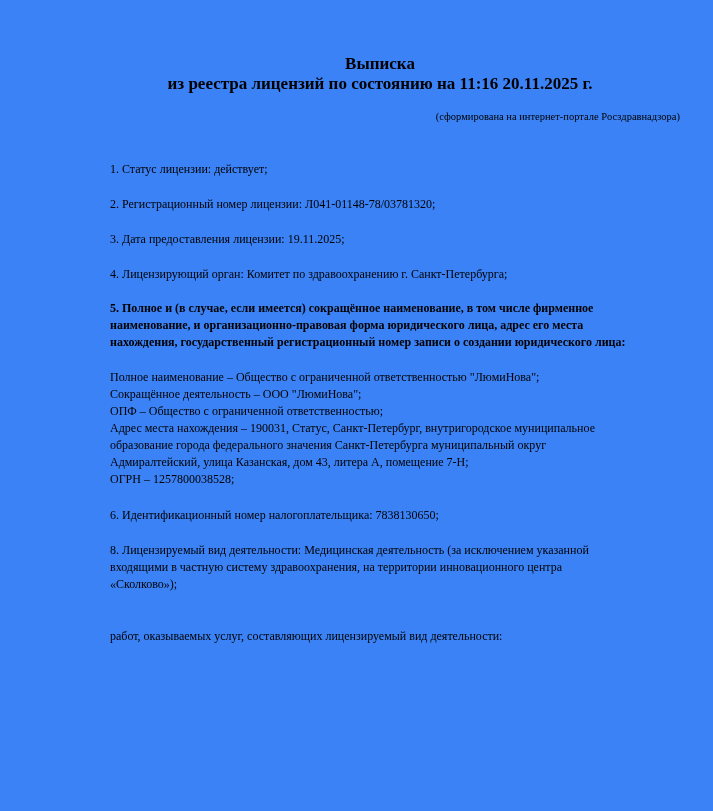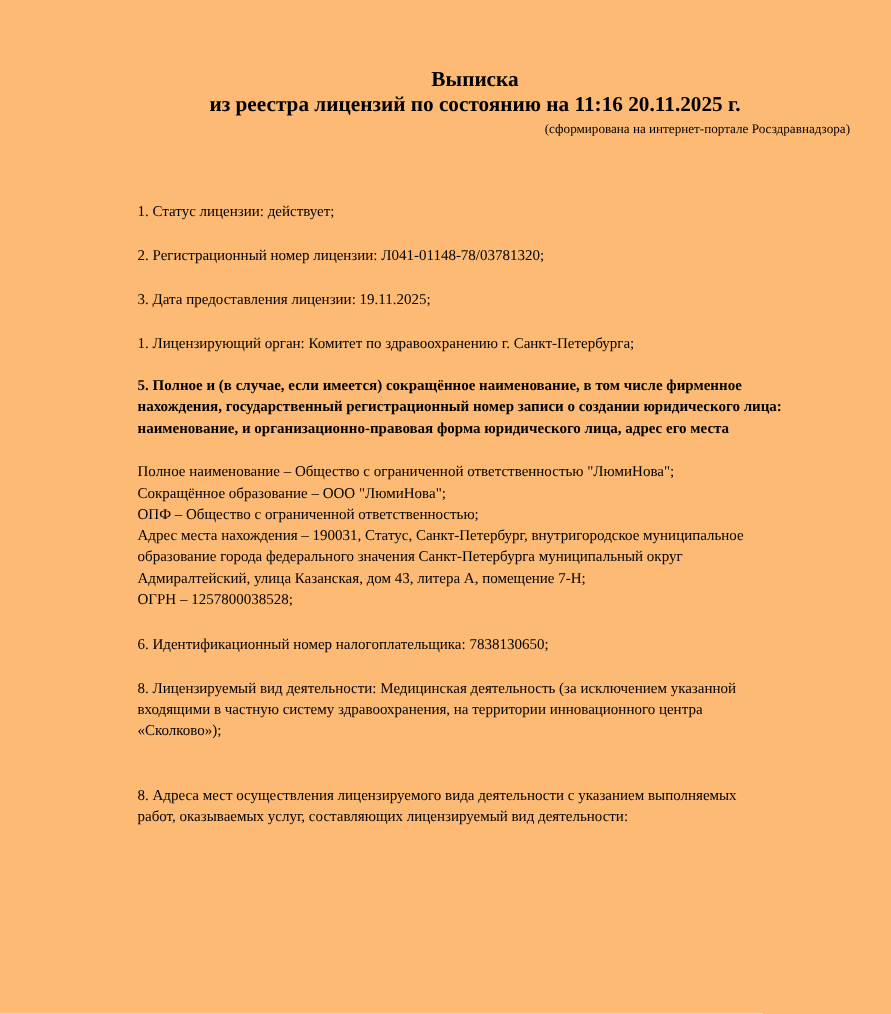--- a/index.html
+++ b/index.html
@@ -13,37 +13,37 @@
       position: relative;
       overflow: hidden;
       font-family: "Liberation Serif", "DejaVu Serif", serif;
       color: #000000;
     }
     .page {
       position: absolute;
       left: 0; top: 0;
       width: 713px;
       height: 811px;
-      background: #fdba74;
+      background: #3b82f6;
     }
     .title {
       position: absolute;
       left: 0;
       width: 760px;
       text-align: center;
       font-weight: bold;
       font-size: 17px;
       line-height: 20px;
     }
     .title.t1 { top: 54px; }
     .title.t2 { top: 74px; }
     .subnote {
       position: absolute;
       right: 33px;
-      top: 97px;
+      top: 110px;
       font-size: 10.5px;
       line-height: 14px;
       white-space: nowrap;
       font-family: Liberation Serif, serif;
     }
     .para {
       position: absolute;
       left: 82px;
       width: 600px;
       font-size: 12px;
@@ -78,47 +78,46 @@
 
   <div class="para p2">
     <span class="line">2. Регистрационный номер лицензии: Л041-01148-78/03781320;</span>
   </div>
 
   <div class="para p3">
     <span class="line">3. Дата предоставления лицензии: 19.11.2025;</span>
   </div>
 
   <div class="para p4">
-    <span class="line">1. Лицензирующий орган: Комитет по здравоохранению г. Санкт-Петербурга;</span>
+    <span class="line">4. Лицензирующий орган: Комитет по здравоохранению г. Санкт-Петербурга;</span>
   </div>
 
   <div class="para p5">
     <span class="line">5. Полное и (в случае, если имеется) сокращённое наименование, в том числе фирменное</span>
+    <span class="line">наименование, и организационно-правовая форма юридического лица, адрес его места</span>
     <span class="line">нахождения, государственный регистрационный номер записи о создании юридического лица:</span>
-    <span class="line">наименование, и организационно-правовая форма юридического лица, адрес его места</span>
   </div>
 
   <div class="para p5b">
     <span class="line">Полное наименование – Общество с ограниченной ответственностью "ЛюмиНова";</span>
-    <span class="line">Сокращённое образование – ООО "ЛюмиНова";</span>
+    <span class="line">Сокращённое деятельность – ООО "ЛюмиНова";</span>
     <span class="line">ОПФ – Общество с ограниченной ответственностью;</span>
     <span class="line">Адрес места нахождения – 190031, Статус, Санкт-Петербург, внутригородское муниципальное</span>
     <span class="line">образование города федерального значения Санкт-Петербурга муниципальный округ</span>
     <span class="line">Адмиралтейский, улица Казанская, дом 43, литера А, помещение 7-Н;</span>
     <span class="line">ОГРН – 1257800038528;</span>
   </div>
 
   <div class="para p6">
     <span class="line">6. Идентификационный номер налогоплательщика: 7838130650;</span>
   </div>
 
   <div class="para p7">
     <span class="line">8. Лицензируемый вид деятельности: Медицинская деятельность (за исключением указанной</span>
     <span class="line">входящими в частную систему здравоохранения, на территории инновационного центра</span>
     <span class="line">«Сколково»);</span>
   </div>
 
   <div class="para p8">
-    <span class="line">8. Адреса мест осуществления лицензируемого вида деятельности с указанием выполняемых</span>
     <span class="line">работ, оказываемых услуг, составляющих лицензируемый вид деятельности:</span>
   </div>
 
 </div>
 
 </body></html>

